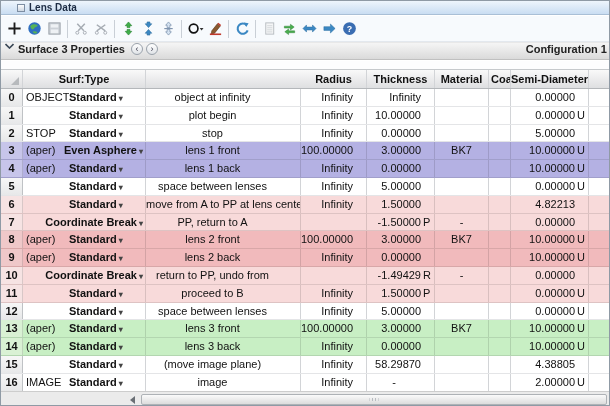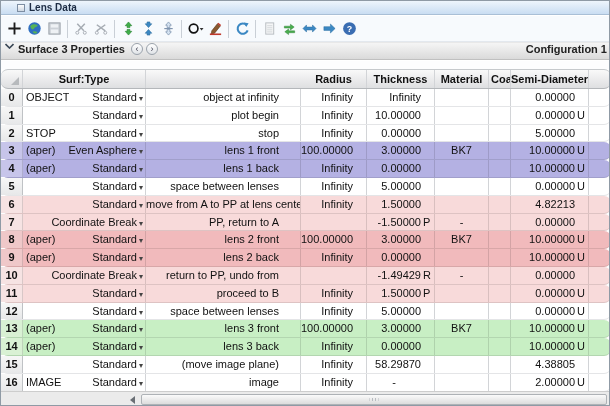--- a/index.html
+++ b/index.html
@@ -27,32 +27,32 @@
   .chev{margin:0 4px 0 4px;display:flex;align-items:center;}
   .propslabel{font-weight:bold;color:#222;margin-right:6px;}
   .navbtn{width:12px;height:12px;border-radius:50%;border:1px solid #9aa2ab;background:linear-gradient(#fff,#dfe3e7);
     font-size:9px;line-height:10px;text-align:center;color:#445;margin-right:3px;}
   .configlabel{margin-left:auto;margin-right:4px;font-weight:bold;color:#222;}
 
   .strip{position:absolute;left:0;top:60px;width:610px;height:8px;background:#fdfdfe;}
 
   
   .table{position:absolute;left:0;top:68px;width:610px;}
-  .thead,.trow{display:flex;width:610px;border-radius:7px;}
+  .thead,.trow{display:flex;width:610px;}
   .thead{height:20px;background:linear-gradient(#f9f9f9,#dedfe1);border-top:1px solid #c6c9cc;border-bottom:1px solid #b4b7ba;}
   .thead .cell{font-weight:bold;color:#111;text-align:center;font-size:11px;line-height:19px;overflow:hidden;white-space:nowrap;}
   .trow{height:17.8px;background:#fff;border-bottom:1px solid #e4e5e7;}
   .cell{border-right:1px solid #d2d4d7;font-size:11px;line-height:17.4px;white-space:nowrap;overflow:hidden;color:#111;}
   .c-num{width:22px;text-align:center;font-weight:bold;
     background:linear-gradient(#f7f7f7,#e7e8e9);border-right:1px solid #bfc2c5;}
   .c-surf{width:123px;display:flex;}
   .sname{width:46px;padding-left:3px;overflow:hidden;}
-  .stype{flex:1;text-align:right;padding-right:2px;}
+  .stype{flex:1;padding-right:2px;font-weight:bold;}
   .dropdown-arrow{font-size:8px;color:#444;margin-left:2px;}
-  .c-comment{width:155px;text-align:right;padding-right:21px;}
+  .c-comment{width:155px;text-align:center;padding-right:21px;}
   .c-radius{width:66px;display:flex;}
   .c-thick{width:68px;display:flex;}
   .c-mat{width:54px;text-align:center;}
   .c-coat{width:22px;}
   .c-semi{width:78px;display:flex;}
   .c-sliver{width:22px;border-right:none;}
   .val{flex:1;text-align:right;}
   .flagcol{width:13px;padding-left:2px;}
   .val.dash{text-align:center;}
 

